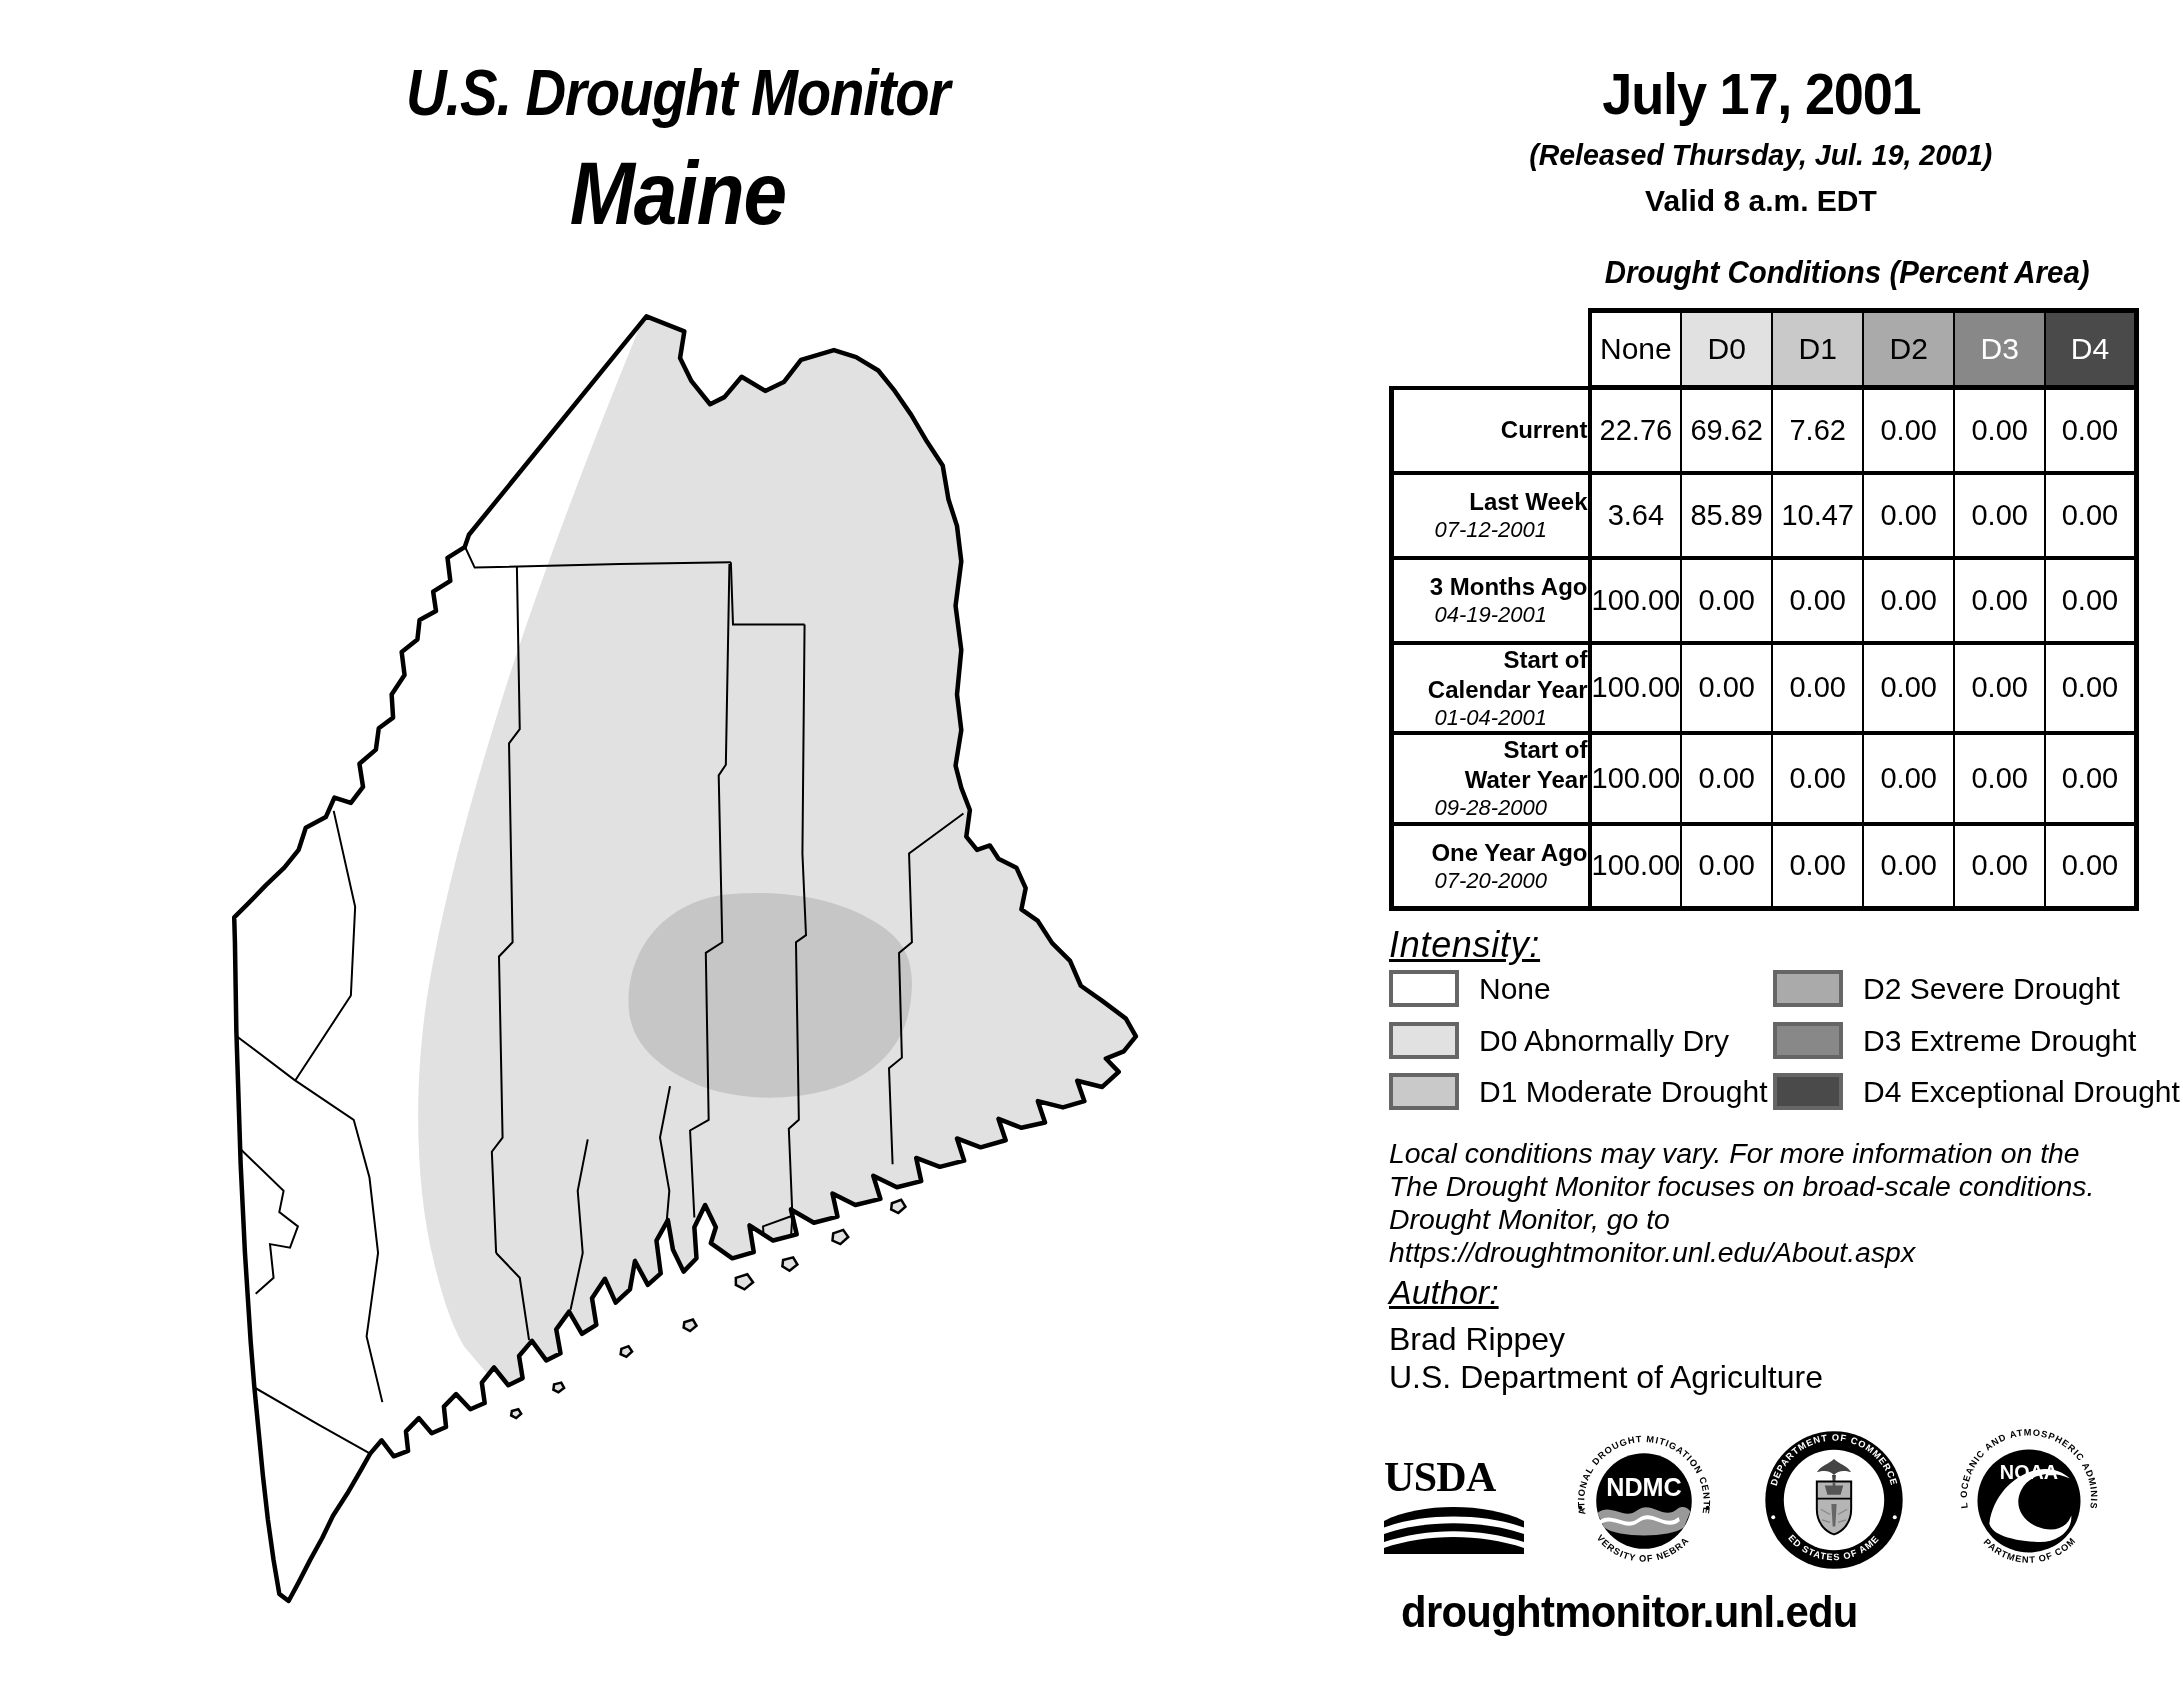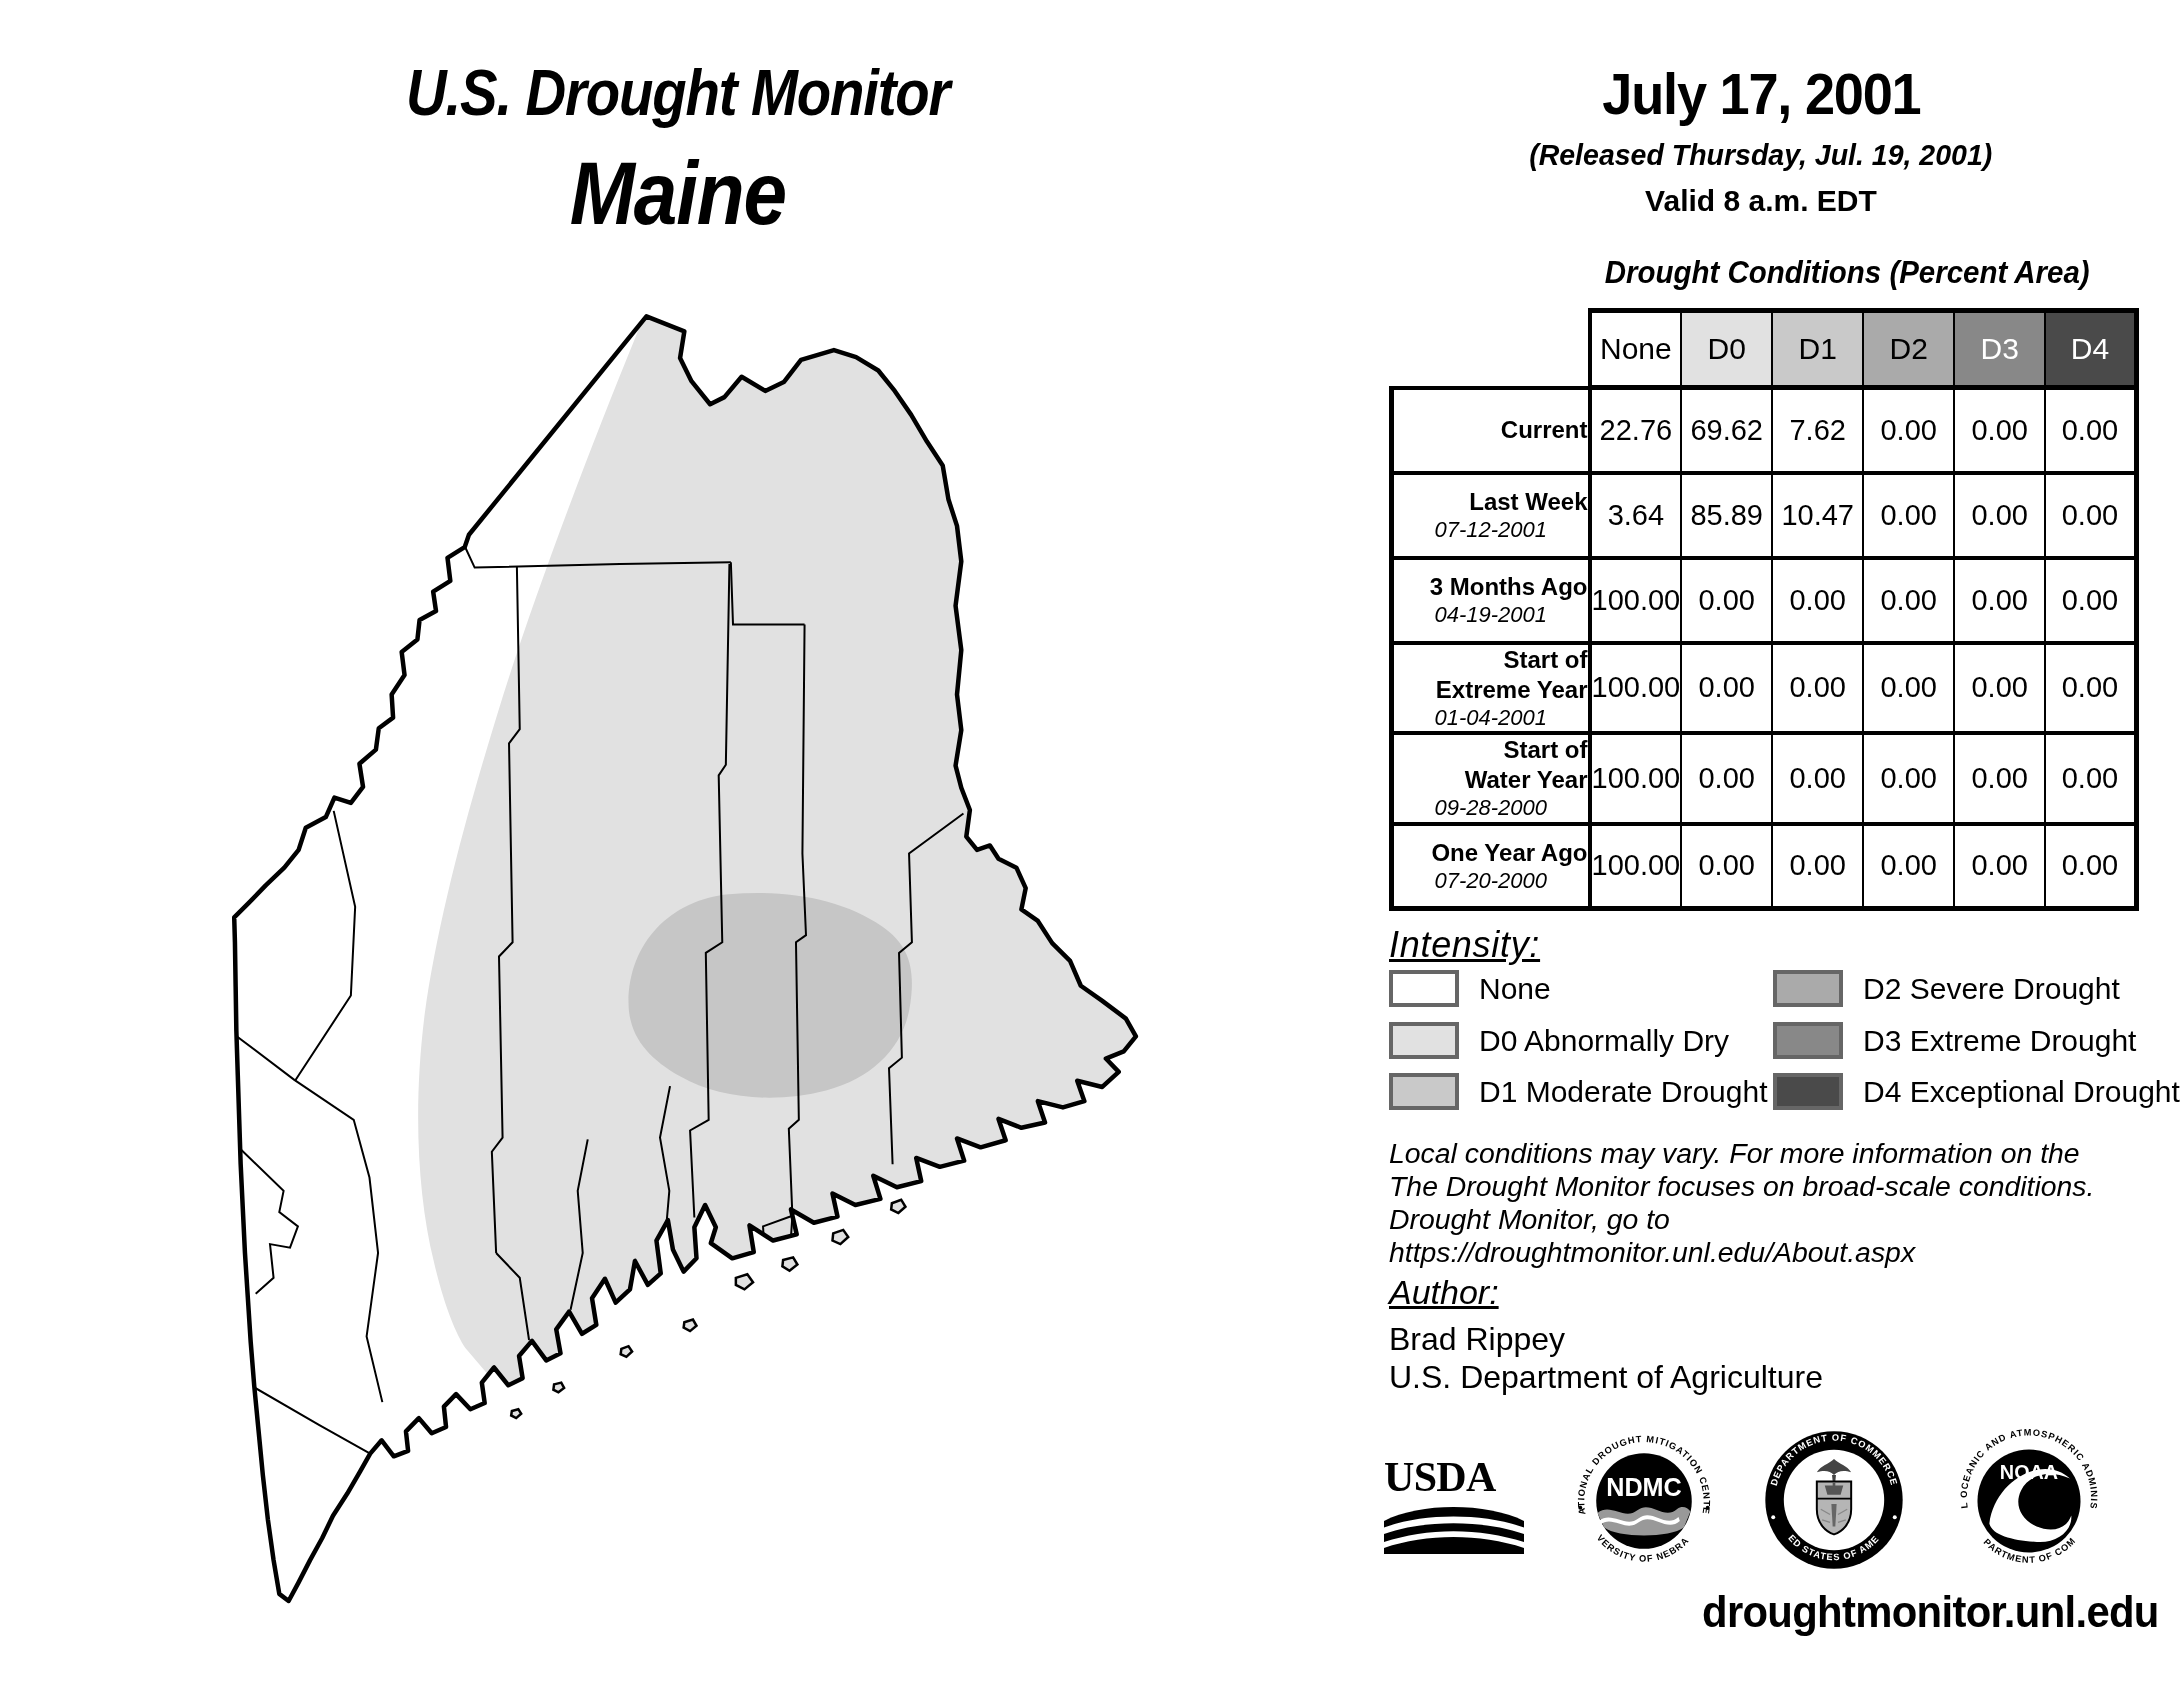--- a/index.html
+++ b/index.html
@@ -53,21 +53,21 @@
 
   
   .notes{left:1389px;top:1137px;font-size:28.4px;font-style:italic;line-height:33px;}
   .author-h{left:1389px;top:1273px;font-size:34px;font-style:italic;text-decoration:underline;}
   .author-name{left:1389px;top:1321px;font-size:32px;}
   .author-org{left:1389px;top:1359px;font-size:32px;}
 
   
   .logo-usda{left:1384px;top:1453px;width:140px;height:99px;}
   .usda-word{font-family:"Liberation Serif", serif;font-weight:bold;font-size:42px;letter-spacing:-0.7px;}
-  .footer-url{left:1427px;top:1587px;width:744px;text-align:right;font-size:44px;font-weight:bold;letter-spacing:-0.7px;}
+  .footer-url{left:1389px;top:1587px;width:744px;text-align:left;font-size:44px;font-weight:bold;letter-spacing:-0.7px;}
 
   .ringtext{font-size:14px;font-weight:bold;letter-spacing:1.5px;fill:#000;}
   .ringtext-w{font-size:14px;font-weight:bold;letter-spacing:1.5px;fill:#fff;}
 </style>
 </head>
 <body>
 
 <div class="abs title-block">
   <div class="title-line1"><span class="condense">U.S. Drought Monitor</span></div>
   <div class="title-line2"><span class="condense">Maine</span></div>
@@ -181,21 +181,21 @@
     <td>100.00</td>
     <td>0.00</td>
     <td>0.00</td>
     <td>0.00</td>
     <td>0.00</td>
     <td class="last">0.00</td>
   </tr>
   <tr class="brow">
     <td class="lbl">
           <div class="l1">Start of</div>
-          <div class="l2">Extreme Year</div>
+          <div class="l2">Calendar Year</div>
           <div class="dt">01-04-2001</div>
         </td>
     <td>100.00</td>
     <td>0.00</td>
     <td>0.00</td>
     <td>0.00</td>
     <td>0.00</td>
     <td class="last">0.00</td>
   </tr>
   <tr class="brow">

